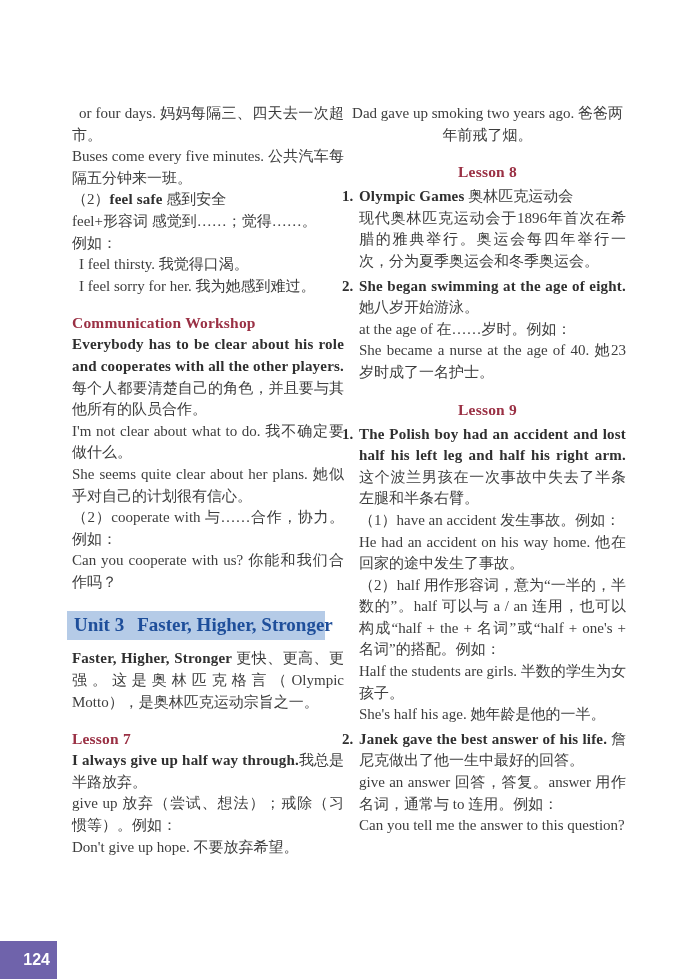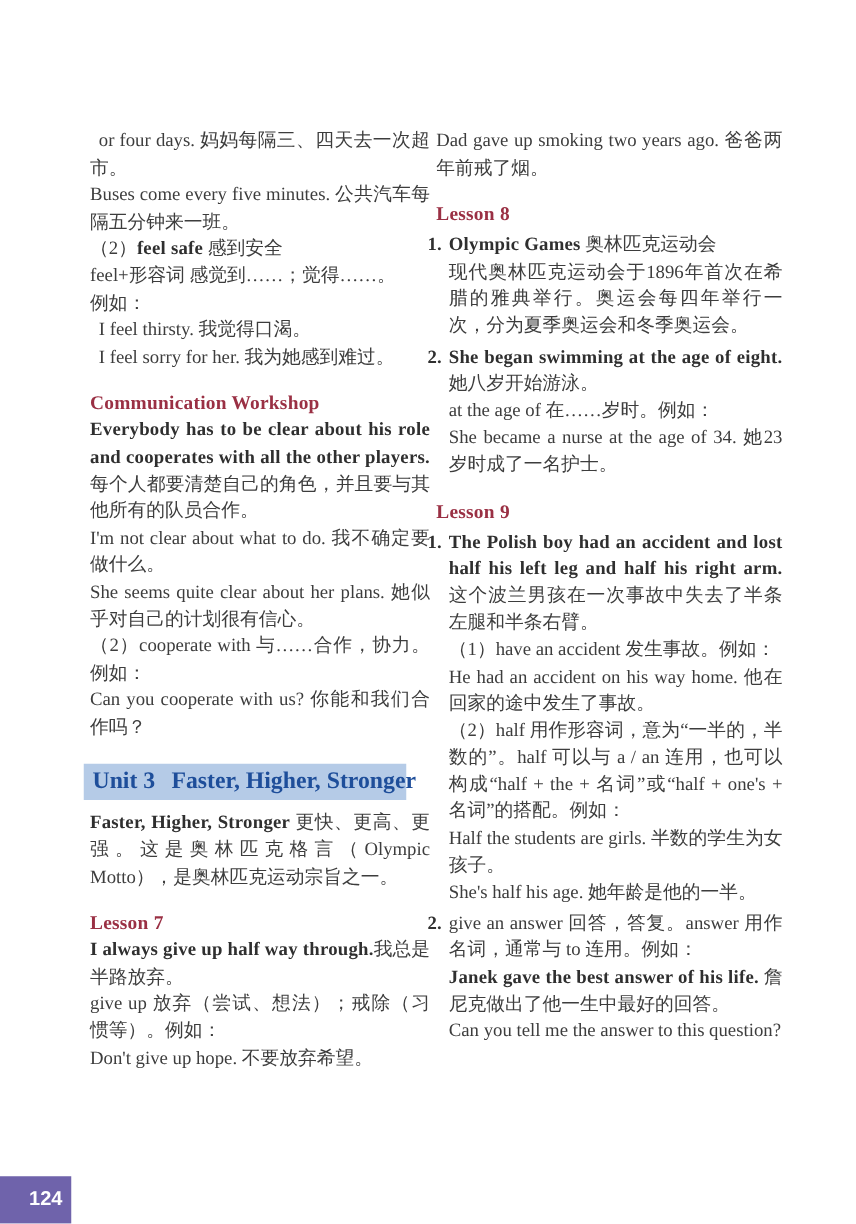--- a/index.html
+++ b/index.html
@@ -11,21 +11,21 @@
   .col{position:absolute;top:0;font-size:15px;line-height:21.6px;text-align:justify;}
   .col-left{left:72px;width:272px;font-family:Liberation Serif, serif;}
   .col-right{left:342px;width:284px;}
   .para{margin:0;}
   .ind{text-indent:7px;}
   b{color:#2f2f2f;letter-spacing:.2px;}
   .red-heading{
     margin:15px 0 0 0;font-size:15.5px;line-height:22px;font-weight:bold;
     color:#9a3044;text-align:left;letter-spacing:.2px;
   }
-  .col-right .red-heading,.col-right .plain{margin-left:7px;}
+  .col-right .red-heading,.col-right .plain{margin-left:7px;text-align:center;}
   .col-right .plain{margin-top:0;}
   .unit-heading{
     margin:18px 0 8px -5px;padding:2px 5px 3px 7px;width:258px;box-sizing:border-box;
     background:#b5cbe7;color:#1e4e9a;font-size:19px;line-height:24px;
     font-weight:bold;text-align:left;white-space:nowrap;
   }
   .unit-heading .unit-label{margin-right:13px;}
   .item{position:relative;padding-left:17px;margin-top:3px;}
   .item .num{position:absolute;left:0;top:0;font-weight:bold;color:#2f2f2f;}
   .footer-badge{
@@ -74,39 +74,39 @@
       <div class="item">
         <span class="num">1.</span>
         <p class="para"><b>Olympic Games</b><span> 奥林匹克运动会</span></p>
         <p class="para">现代奥林匹克运动会于1896年首次在希腊的雅典举行。奥运会每四年举行一次，分为夏季奥运会和冬季奥运会。</p>
       </div>
 
       <div class="item">
         <span class="num">2.</span>
         <p class="para"><b>She began swimming at the age of eight.</b><span> 她八岁开始游泳。</span></p>
         <p class="para">at the age of 在……岁时。例如：</p>
-        <p class="para">She became a nurse at the age of 34. 她23岁时成了一名护士。</p>
+        <p class="para">She became a nurse at the age of 40. 她23岁时成了一名护士。</p>
       </div>
 
       <h3 class="red-heading">Lesson 9</h3>
 
       <div class="item">
         <span class="num">1.</span>
         <p class="para"><b>The Polish boy had an accident and lost half his left leg and half his right arm.</b><span> 这个波兰男孩在一次事故中失去了半条左腿和半条右臂。</span></p>
         <p class="para">（1）have an accident 发生事故。例如：</p>
         <p class="para">He had an accident on his way home. 他在回家的途中发生了事故。</p>
         <p class="para">（2）half 用作形容词，意为“一半的，半数的”。half 可以与 a / an 连用，也可以构成“half + the + 名词”或“half + one's + 名词”的搭配。例如：</p>
         <p class="para">Half the students are girls. 半数的学生为女孩子。</p>
         <p class="para">She's half his age. 她年龄是他的一半。</p>
       </div>
 
       <div class="item">
         <span class="num">2.</span>
+        <p class="para"><b>Janek gave the best answer of his life.</b><span> 詹尼克做出了他一生中最好的回答。</span></p>
         <p class="para">give an answer 回答，答复。answer 用作名词，通常与 to 连用。例如：</p>
-        <p class="para"><b>Janek gave the best answer of his life.</b><span> 詹尼克做出了他一生中最好的回答。</span></p>
         <p class="para">Can you tell me the answer to this question?</p>
       </div>
     </div>
 
   </div>
 
   <div class="footer-badge">
     <span>124</span>
   </div>
 </div>

